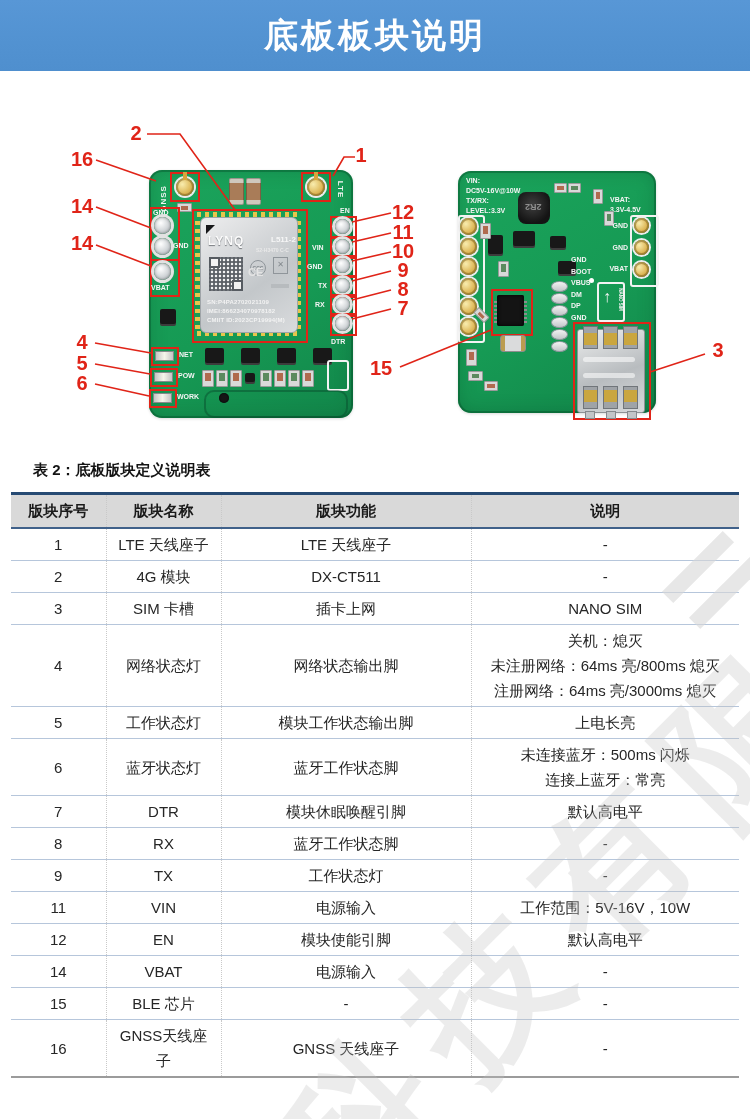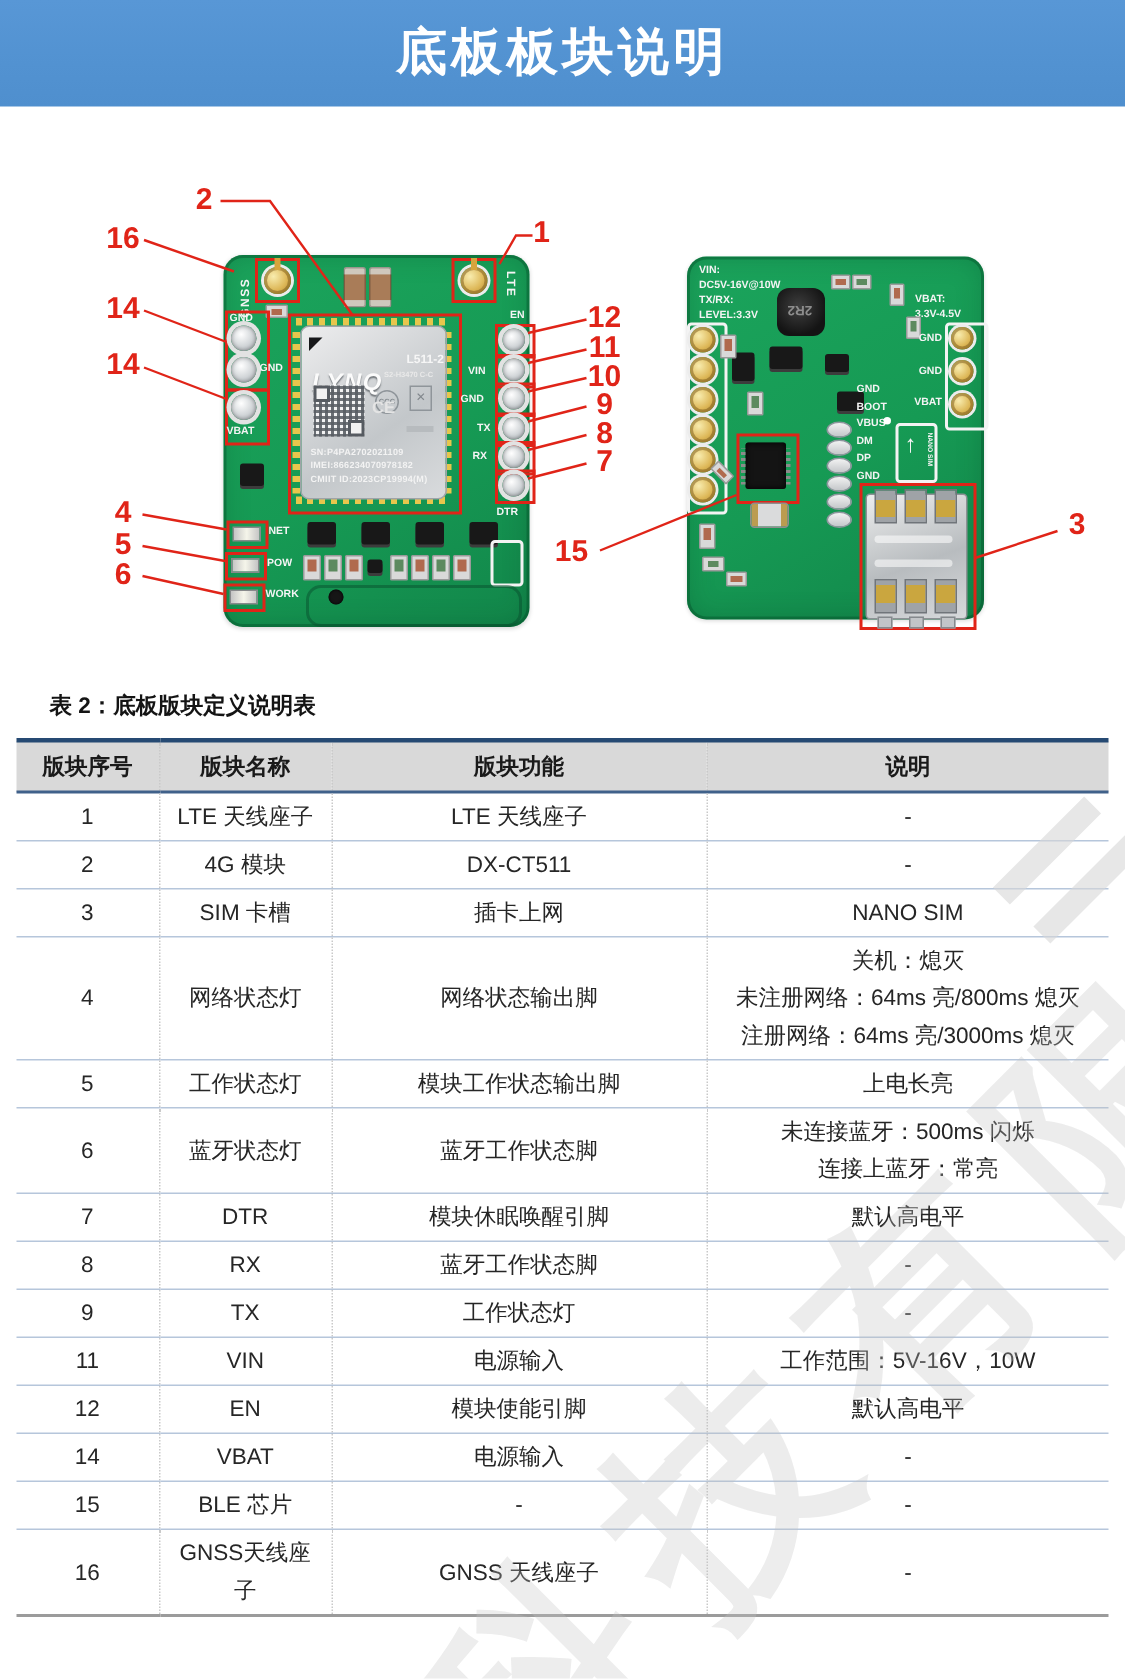--- a/index.html
+++ b/index.html
@@ -24,21 +24,21 @@
   .cap{background:linear-gradient(180deg,#cfc8bd 0 16%,#a97c58 16% 84%,#cfc8bd 84%);border-radius:2px;border:1px solid rgba(0,0,0,.25);}
   .sot{background:#181818;border-radius:2px;box-shadow:0 2px 0 #3c3c3c;}
   .passive{background:#d9d9d9;border:1px solid #9a9a9a;border-radius:1px;}
   .passive i{display:block;margin:2px auto 0;width:60%;height:55%;background:#b06a4e;}
   .passive.g i{background:#5c8a5f;}
 
   
   .module-body{background:linear-gradient(145deg,#ededee 0%,#c3c7ca 60%,#d9dbdd 100%);border:1px solid #9fa4a8;border-radius:6px;}
   .padstrip-h{background:repeating-linear-gradient(90deg,#e7c64c 0 4px,rgba(0,0,0,0) 4px 8px);}
   .padstrip-v{background:repeating-linear-gradient(0deg,#e7c64c 0 4px,rgba(0,0,0,0) 4px 8px);}
-  .brand{font-size:16px;font-weight:bold;font-style:italic;color:#fbfbfb;letter-spacing:1px;text-shadow:0 1px 1px rgba(90,95,100,.8);margin-top:13px;}
+  .brand{font-size:12px;font-weight:bold;color:#fbfbfb;letter-spacing:1px;text-shadow:0 1px 1px rgba(90,95,100,.8);}
   .mod-small{color:#f6f6f6;font-weight:bold;}
   .qr{background:
       repeating-linear-gradient(0deg, rgba(88,93,99,.85) 0 2px, rgba(255,255,255,0) 2px 4px),
       repeating-linear-gradient(90deg, rgba(88,93,99,.85) 0 2px, rgba(246,246,246,.9) 2px 4px);
       position:relative;}
   .qr:before,.qr:after{content:"";position:absolute;width:7px;height:7px;border:2px solid #565b61;background:#f2f2f2;}
   .qr:before{left:0;top:0;} .qr:after{right:0;bottom:0;}
   .ccc{border:1px solid #8f959a;border-radius:50%;color:#82888d;font-size:5px;font-weight:bold;text-align:center;}
   .weee{border:1px solid #8f959a;color:#82888d;font-size:8px;font-weight:bold;text-align:center;line-height:14px;}
   .snblock{font-size:6px;line-height:9px;color:#f3f3f3;white-space:pre-line;font-weight:bold;letter-spacing:.2px;}

